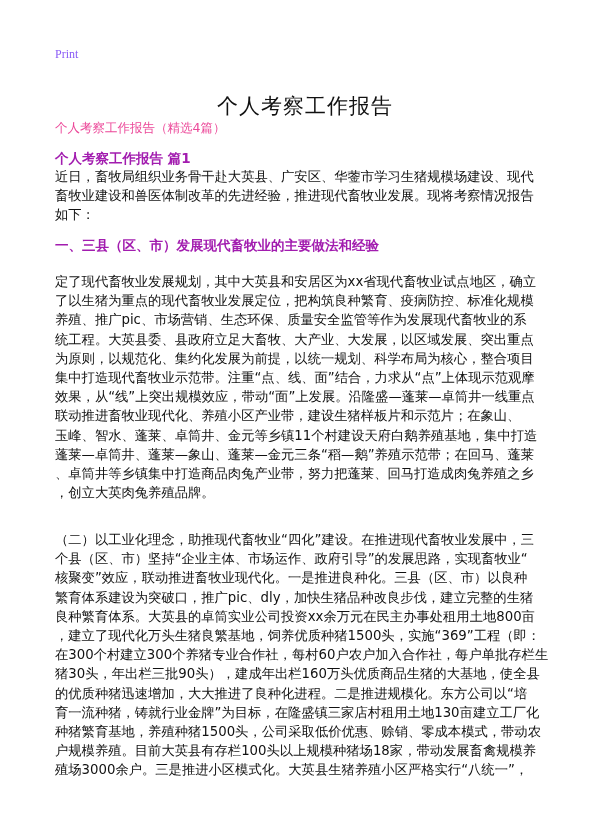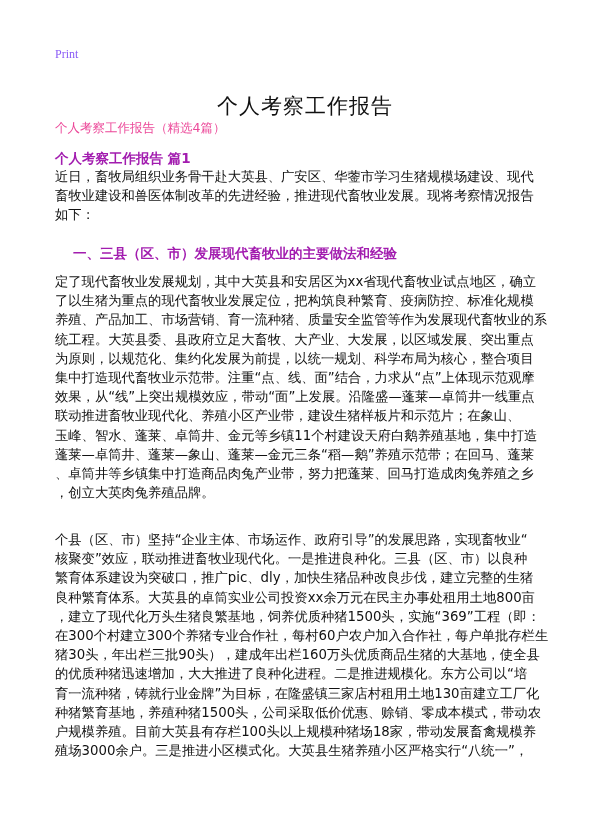--- a/index.html
+++ b/index.html
@@ -21,38 +21,39 @@
   <div class="subtitle">个人考察工作报告（精选4篇）</div>
 
   <div class="section-heading" style="top:150px;">个人考察工作报告 篇1</div>
 
   <div class="para" style="top:167px;">
     <span class="line">近日，畜牧局组织业务骨干赴大英县、广安区、华蓥市学习生猪规模场建设、现代</span>
     <span class="line">畜牧业建设和兽医体制改革的先进经验，推进现代畜牧业发展。现将考察情况报告</span>
     <span class="line">如下：</span>
   </div>
 
-  <div class="section-heading" style="top:245px;margin-left:18px;">一、三县（区、市）发展现代畜牧业的主要做法和经验</div>
+  <div class="section-heading" style="top:237px;">一、三县（区、市）发展现代畜牧业的主要做法和经验</div>
 
   <div class="para" style="top:272px;">
     <span class="line">定了现代畜牧业发展规划，其中大英县和安居区为xx省现代畜牧业试点地区，确立</span>
     <span class="line">了以生猪为重点的现代畜牧业发展定位，把构筑良种繁育、疫病防控、标准化规模</span>
-    <span class="line">养殖、产品加工、市场营销、育一流种猪、质量安全监管等作为发展现代畜牧业的系</span>
+    <span class="line">养殖、推广pic、市场营销、生态环保、质量安全监管等作为发展现代畜牧业的系</span>
     <span class="line">统工程。大英县委、县政府立足大畜牧、大产业、大发展，以区域发展、突出重点</span>
     <span class="line">为原则，以规范化、集约化发展为前提，以统一规划、科学布局为核心，整合项目</span>
     <span class="line">集中打造现代畜牧业示范带。注重“点、线、面”结合，力求从“点”上体现示范观摩</span>
     <span class="line">效果，从“线”上突出规模效应，带动“面”上发展。沿隆盛—蓬莱—卓筒井一线重点</span>
     <span class="line">联动推进畜牧业现代化、养殖小区产业带，建设生猪样板片和示范片；在象山、</span>
     <span class="line">玉峰、智水、蓬莱、卓筒井、金元等乡镇11个村建设天府白鹅养殖基地，集中打造</span>
     <span class="line">蓬莱—卓筒井、蓬莱—象山、蓬莱—金元三条“稻—鹅”养殖示范带；在回马、蓬莱</span>
     <span class="line">、卓筒井等乡镇集中打造商品肉兔产业带，努力把蓬莱、回马打造成肉兔养殖之乡</span>
     <span class="line">，创立大英肉兔养殖品牌。</span>
   </div>
 
   <div class="para" style="top:530px;">
+    <span class="line">（二）以工业化理念，助推现代畜牧业“四化”建设。在推进现代畜牧业发展中，三</span>
     <span class="line">个县（区、市）坚持“企业主体、市场运作、政府引导”的发展思路，实现畜牧业“</span>
     <span class="line">核聚变”效应，联动推进畜牧业现代化。一是推进良种化。三县（区、市）以良种</span>
     <span class="line">繁育体系建设为突破口，推广pic、dly，加快生猪品种改良步伐，建立完整的生猪</span>
     <span class="line">良种繁育体系。大英县的卓筒实业公司投资xx余万元在民主办事处租用土地800亩</span>
     <span class="line">，建立了现代化万头生猪良繁基地，饲养优质种猪1500头，实施“369”工程（即：</span>
     <span class="line">在300个村建立300个养猪专业合作社，每村60户农户加入合作社，每户单批存栏生</span>
     <span class="line">猪30头，年出栏三批90头），建成年出栏160万头优质商品生猪的大基地，使全县</span>
     <span class="line">的优质种猪迅速增加，大大推进了良种化进程。二是推进规模化。东方公司以“培</span>
     <span class="line">育一流种猪，铸就行业金牌”为目标，在隆盛镇三家店村租用土地130亩建立工厂化</span>
     <span class="line">种猪繁育基地，养殖种猪1500头，公司采取低价优惠、赊销、零成本模式，带动农</span>

